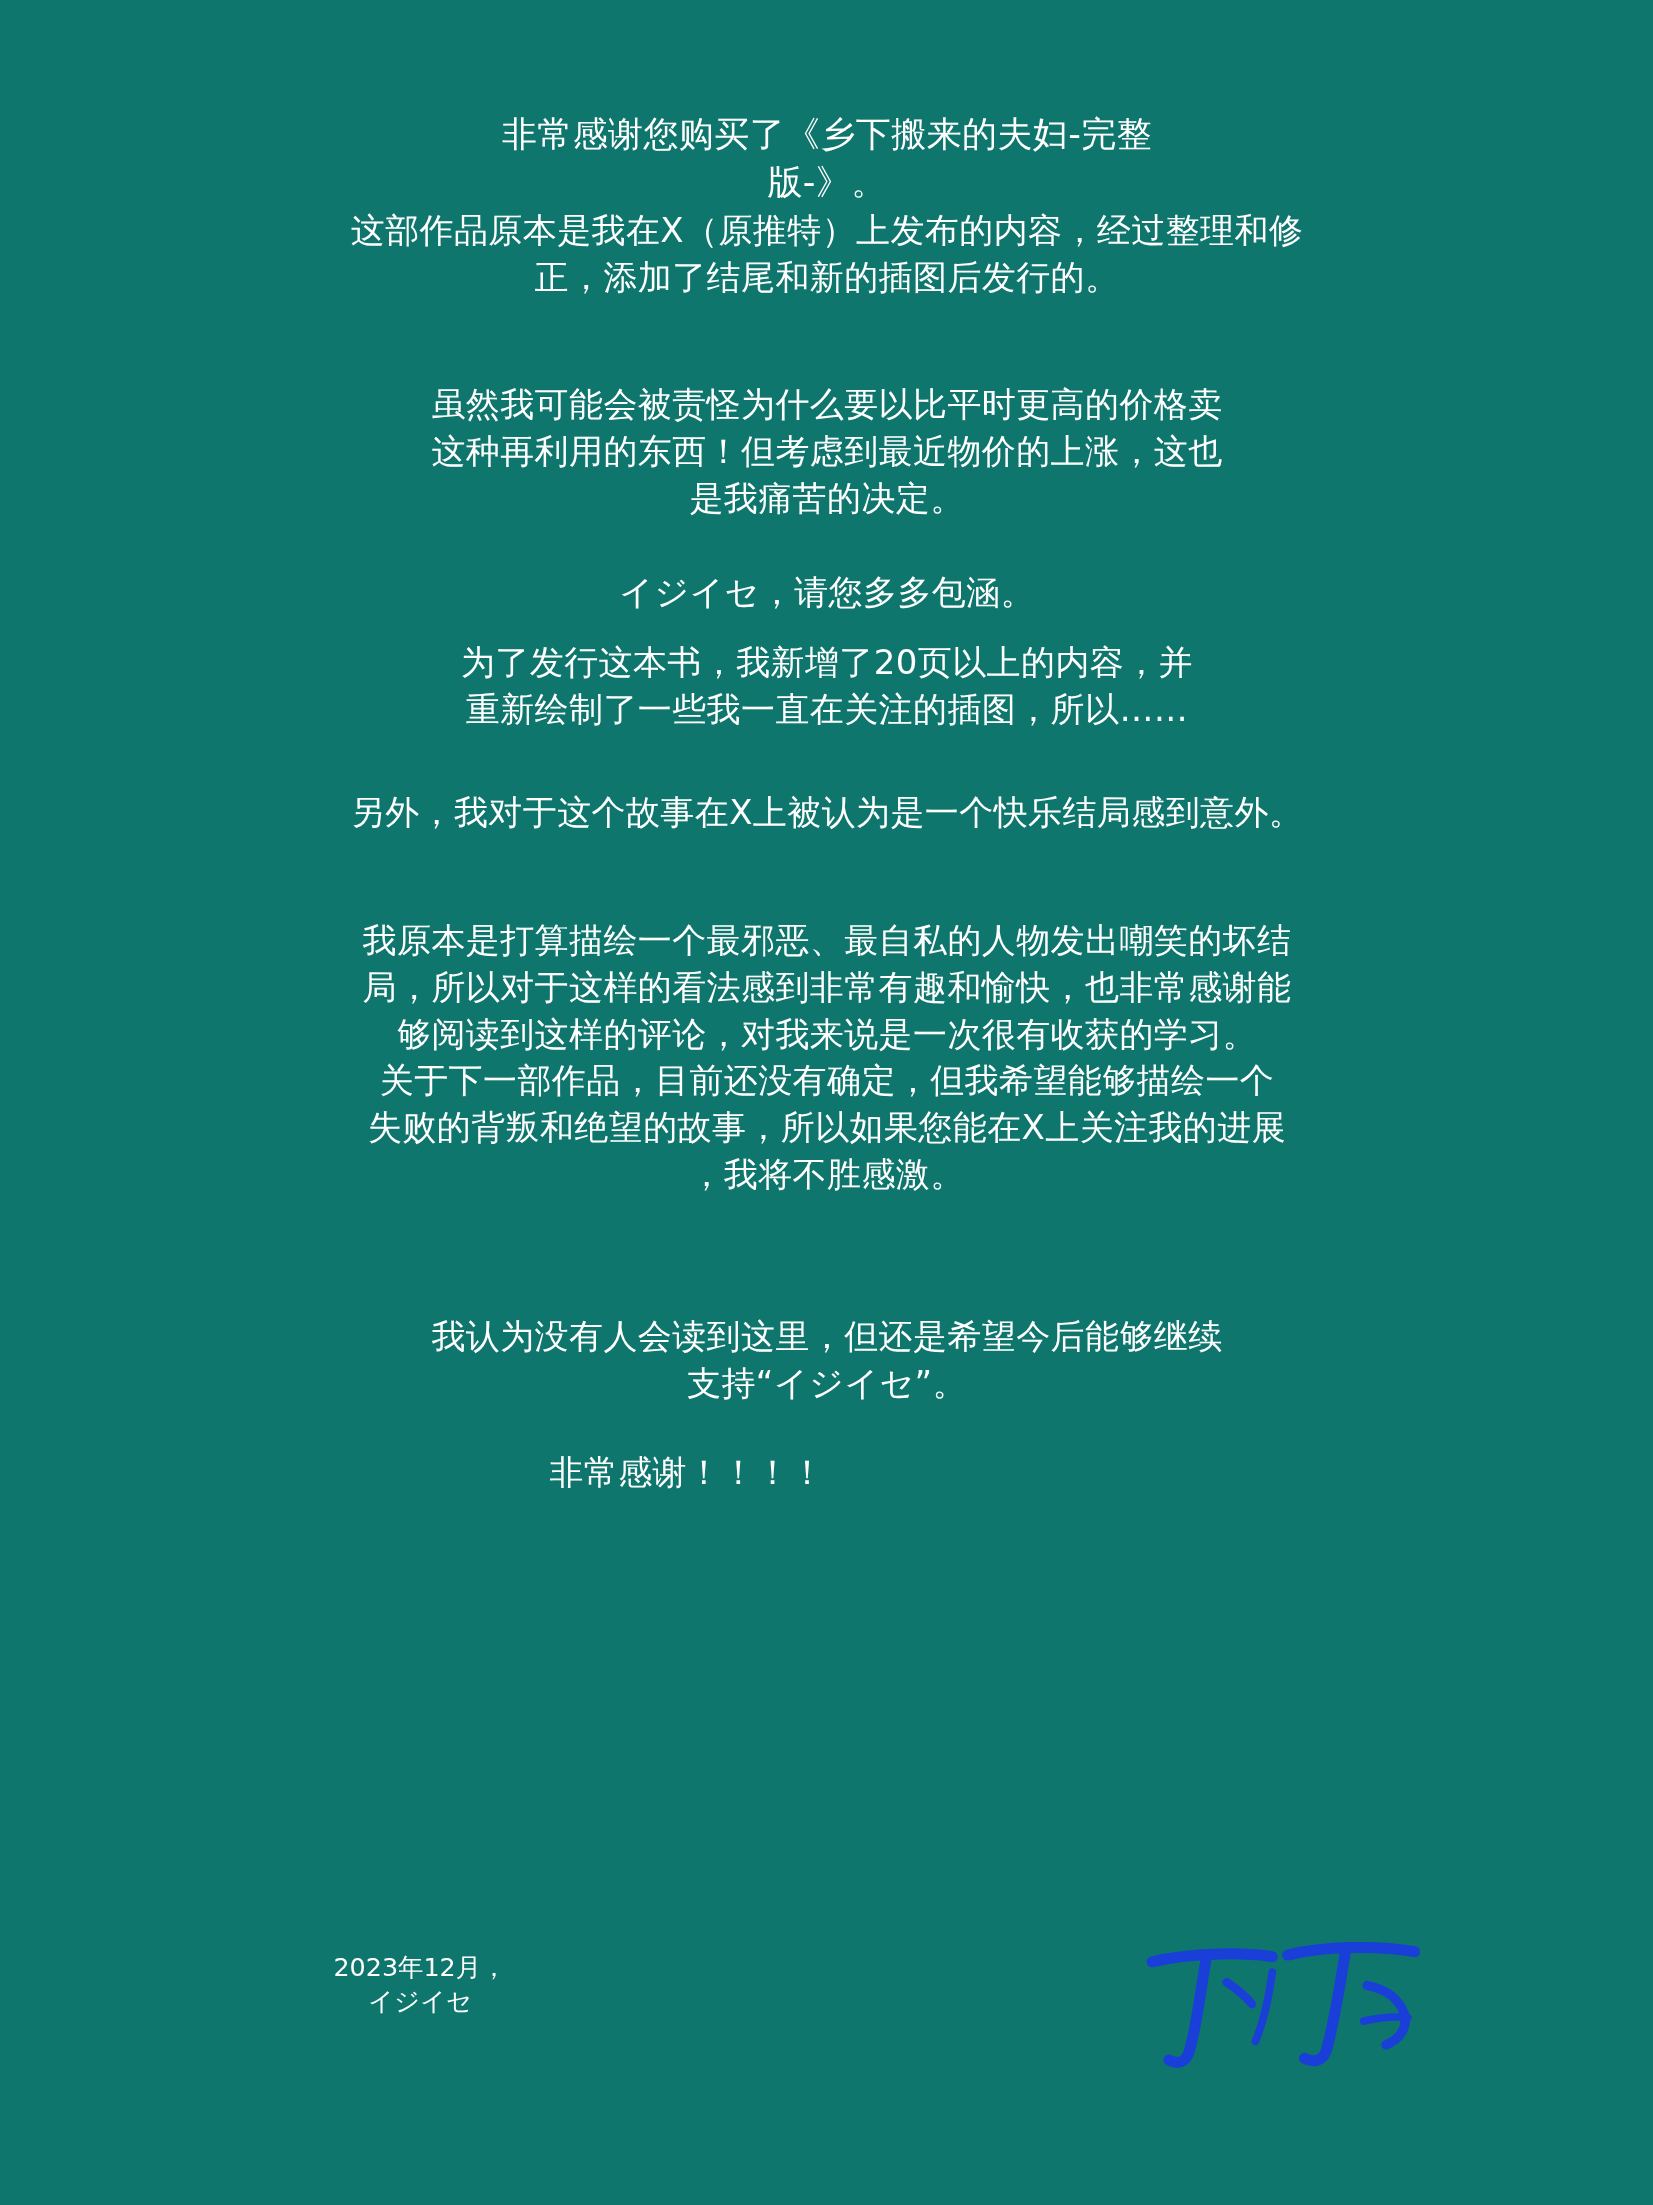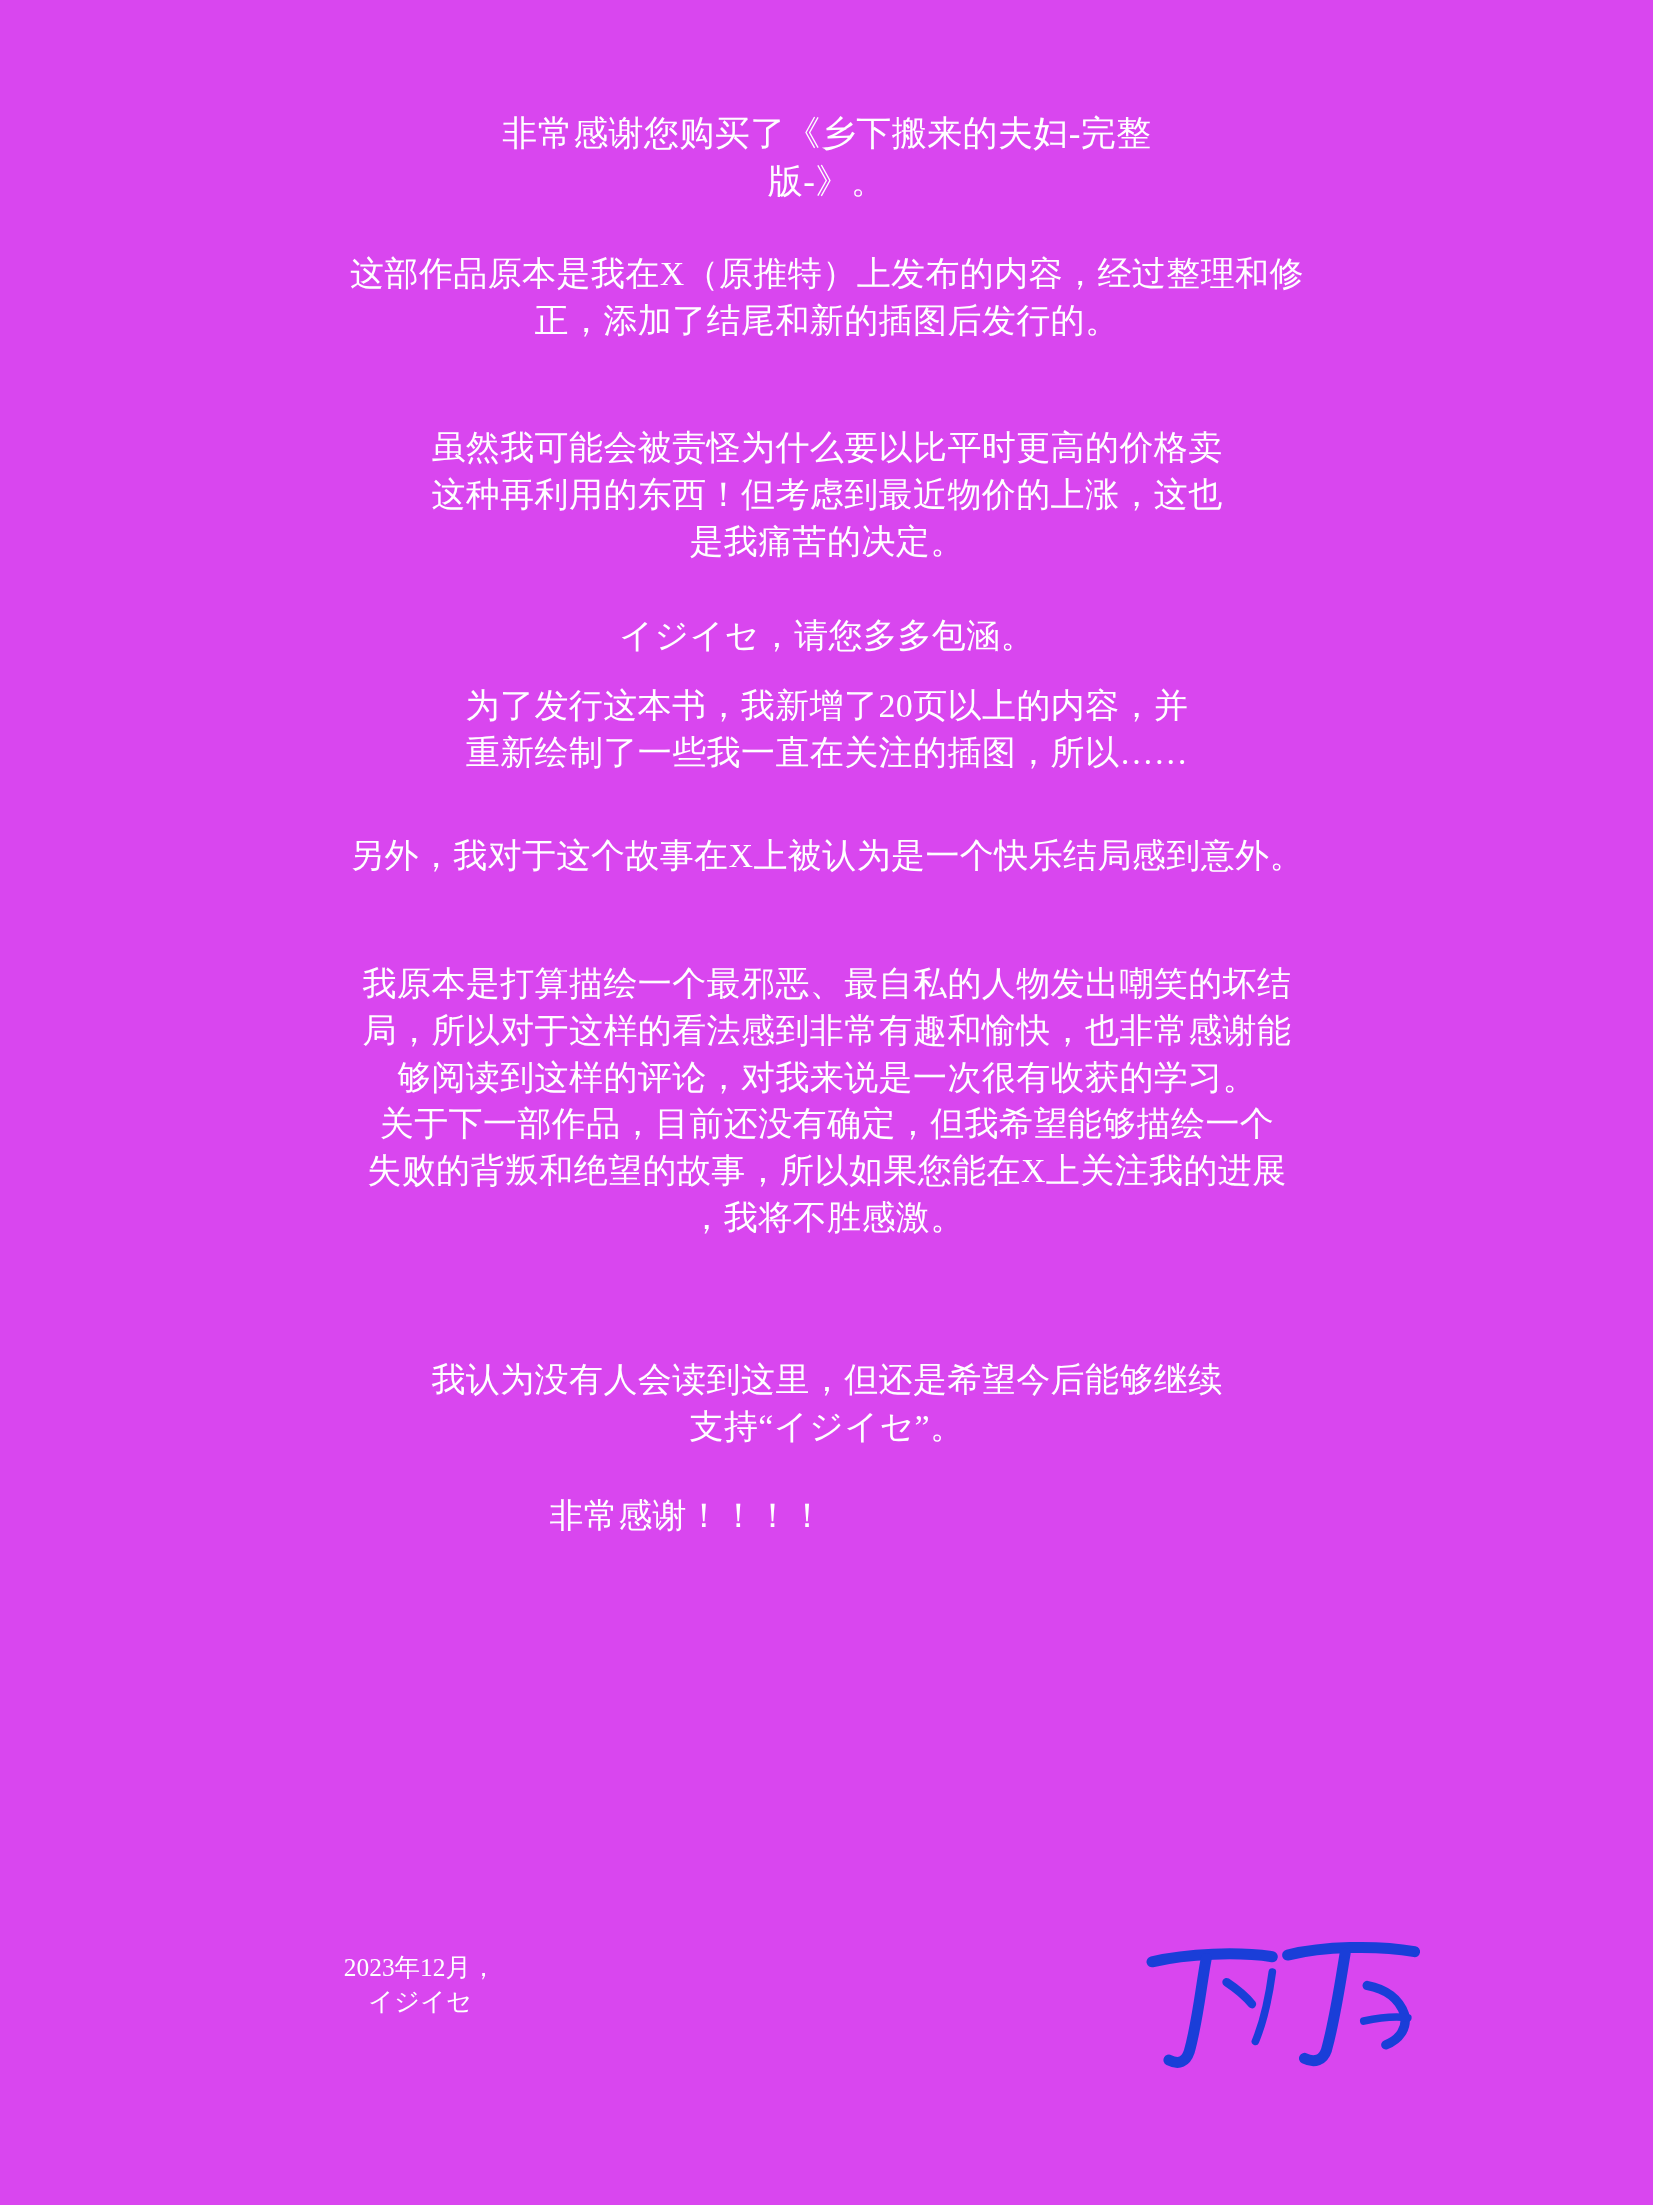--- a/index.html
+++ b/index.html
@@ -11,42 +11,41 @@
     width: 1654px;
     height: 2205px;
     position: relative;
     overflow: hidden;
     font-family: "DejaVu Sans", "Liberation Sans", sans-serif;
     color: #ffffff;
   }
   .page {
     position: absolute;
     inset: 0;
-    background: #d946ef;
-    font-family: Liberation Serif, serif;
+    background: #0f766e;
   }
   .afterword {
     position: absolute;
     left: 0;
     right: 0;
     top: 110px;
     padding: 0 119px;
     box-sizing: border-box;
   }
   .para {
     text-align: center;
     font-size: 34px;
     line-height: 1.38;
     letter-spacing: 0.4px;
     white-space: pre-line;
     color: #ffffff;
     font-weight: 400;
   }
   .para.p1  { margin-top: 0;    font-size: 35px; }
-  .para.p2  { margin-top: 44px; }
+  .para.p2  { }
   .para.p3  { margin-top: 81px; }
   .para.p4  { margin-top: 47px; }
   .para.p5  { margin-top: 23px; }
   .para.p6  { margin-top: 56px; }
   .para.p7  { margin-top: 81px; }
   .para.p8  { }
   .para.p9  { margin-top: 93px; }
   .para.p10 { margin-top: 115px; }
   .para.p11 { margin-top: 42px; }
   .para.p11 .inner {

